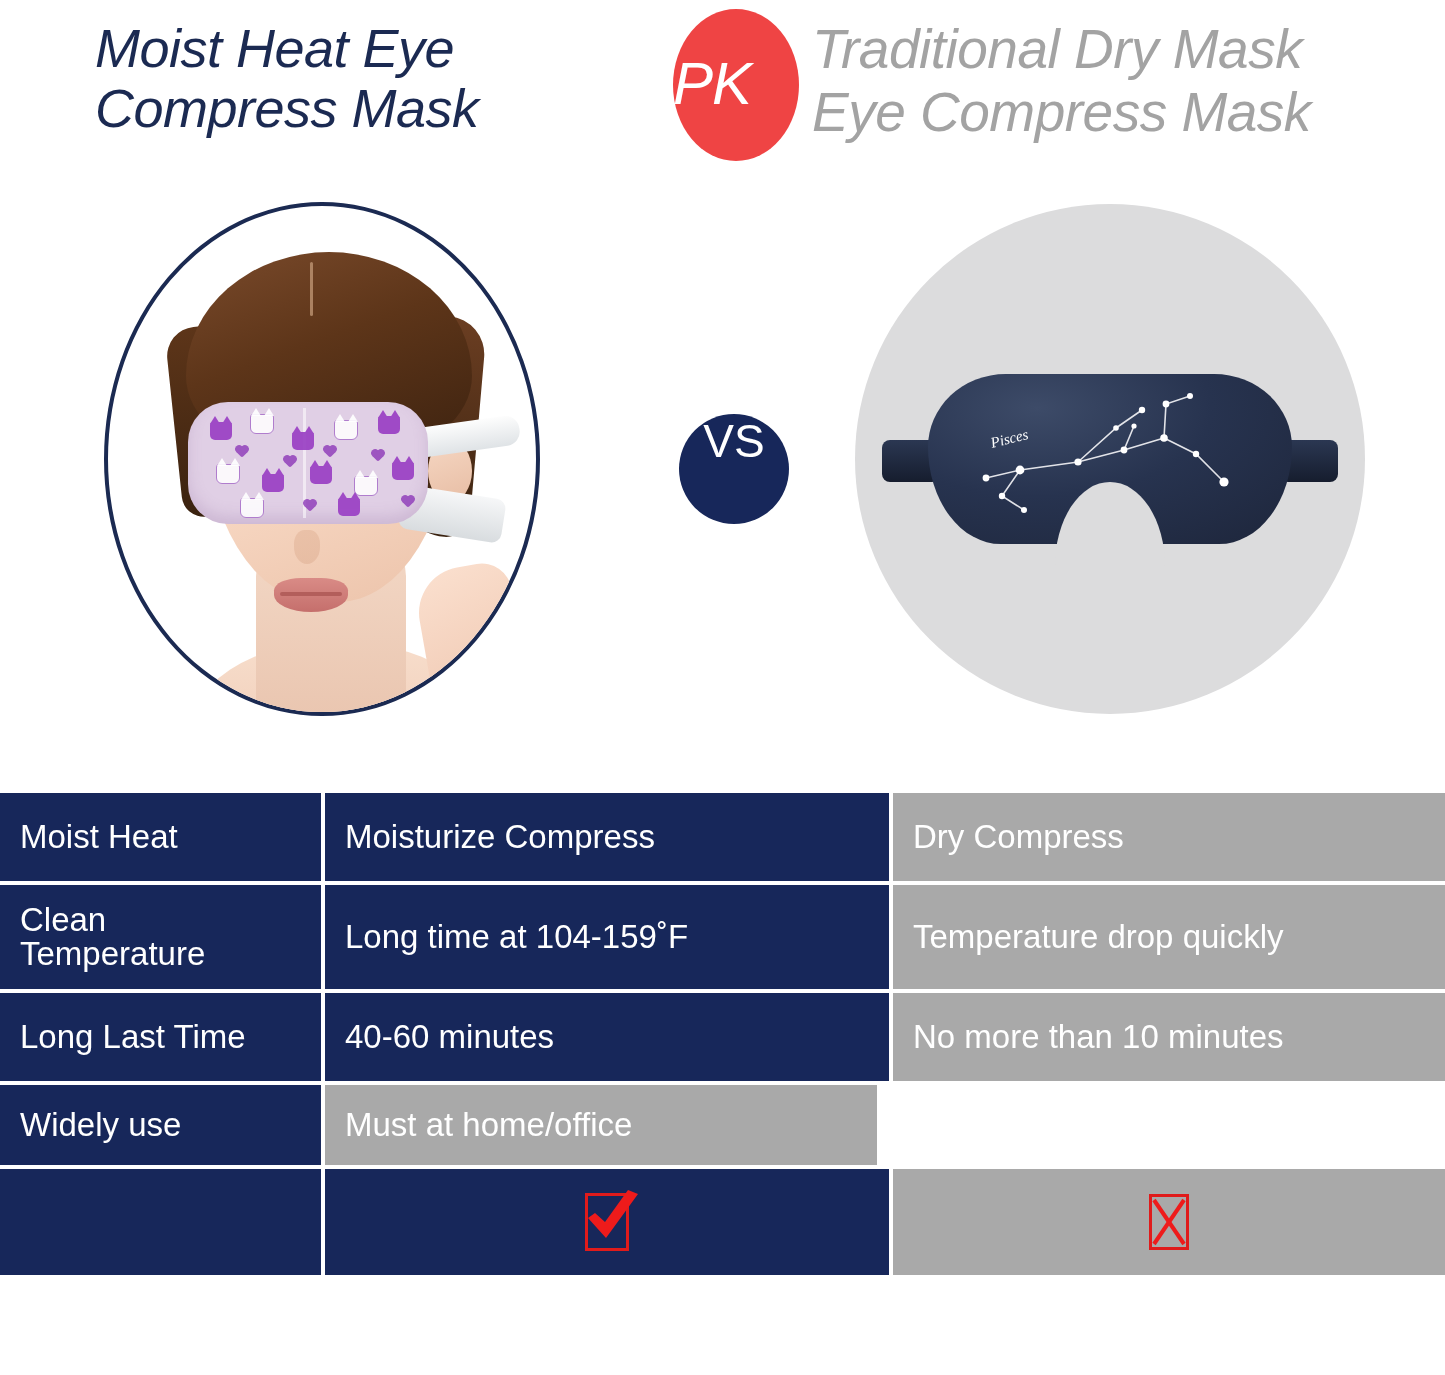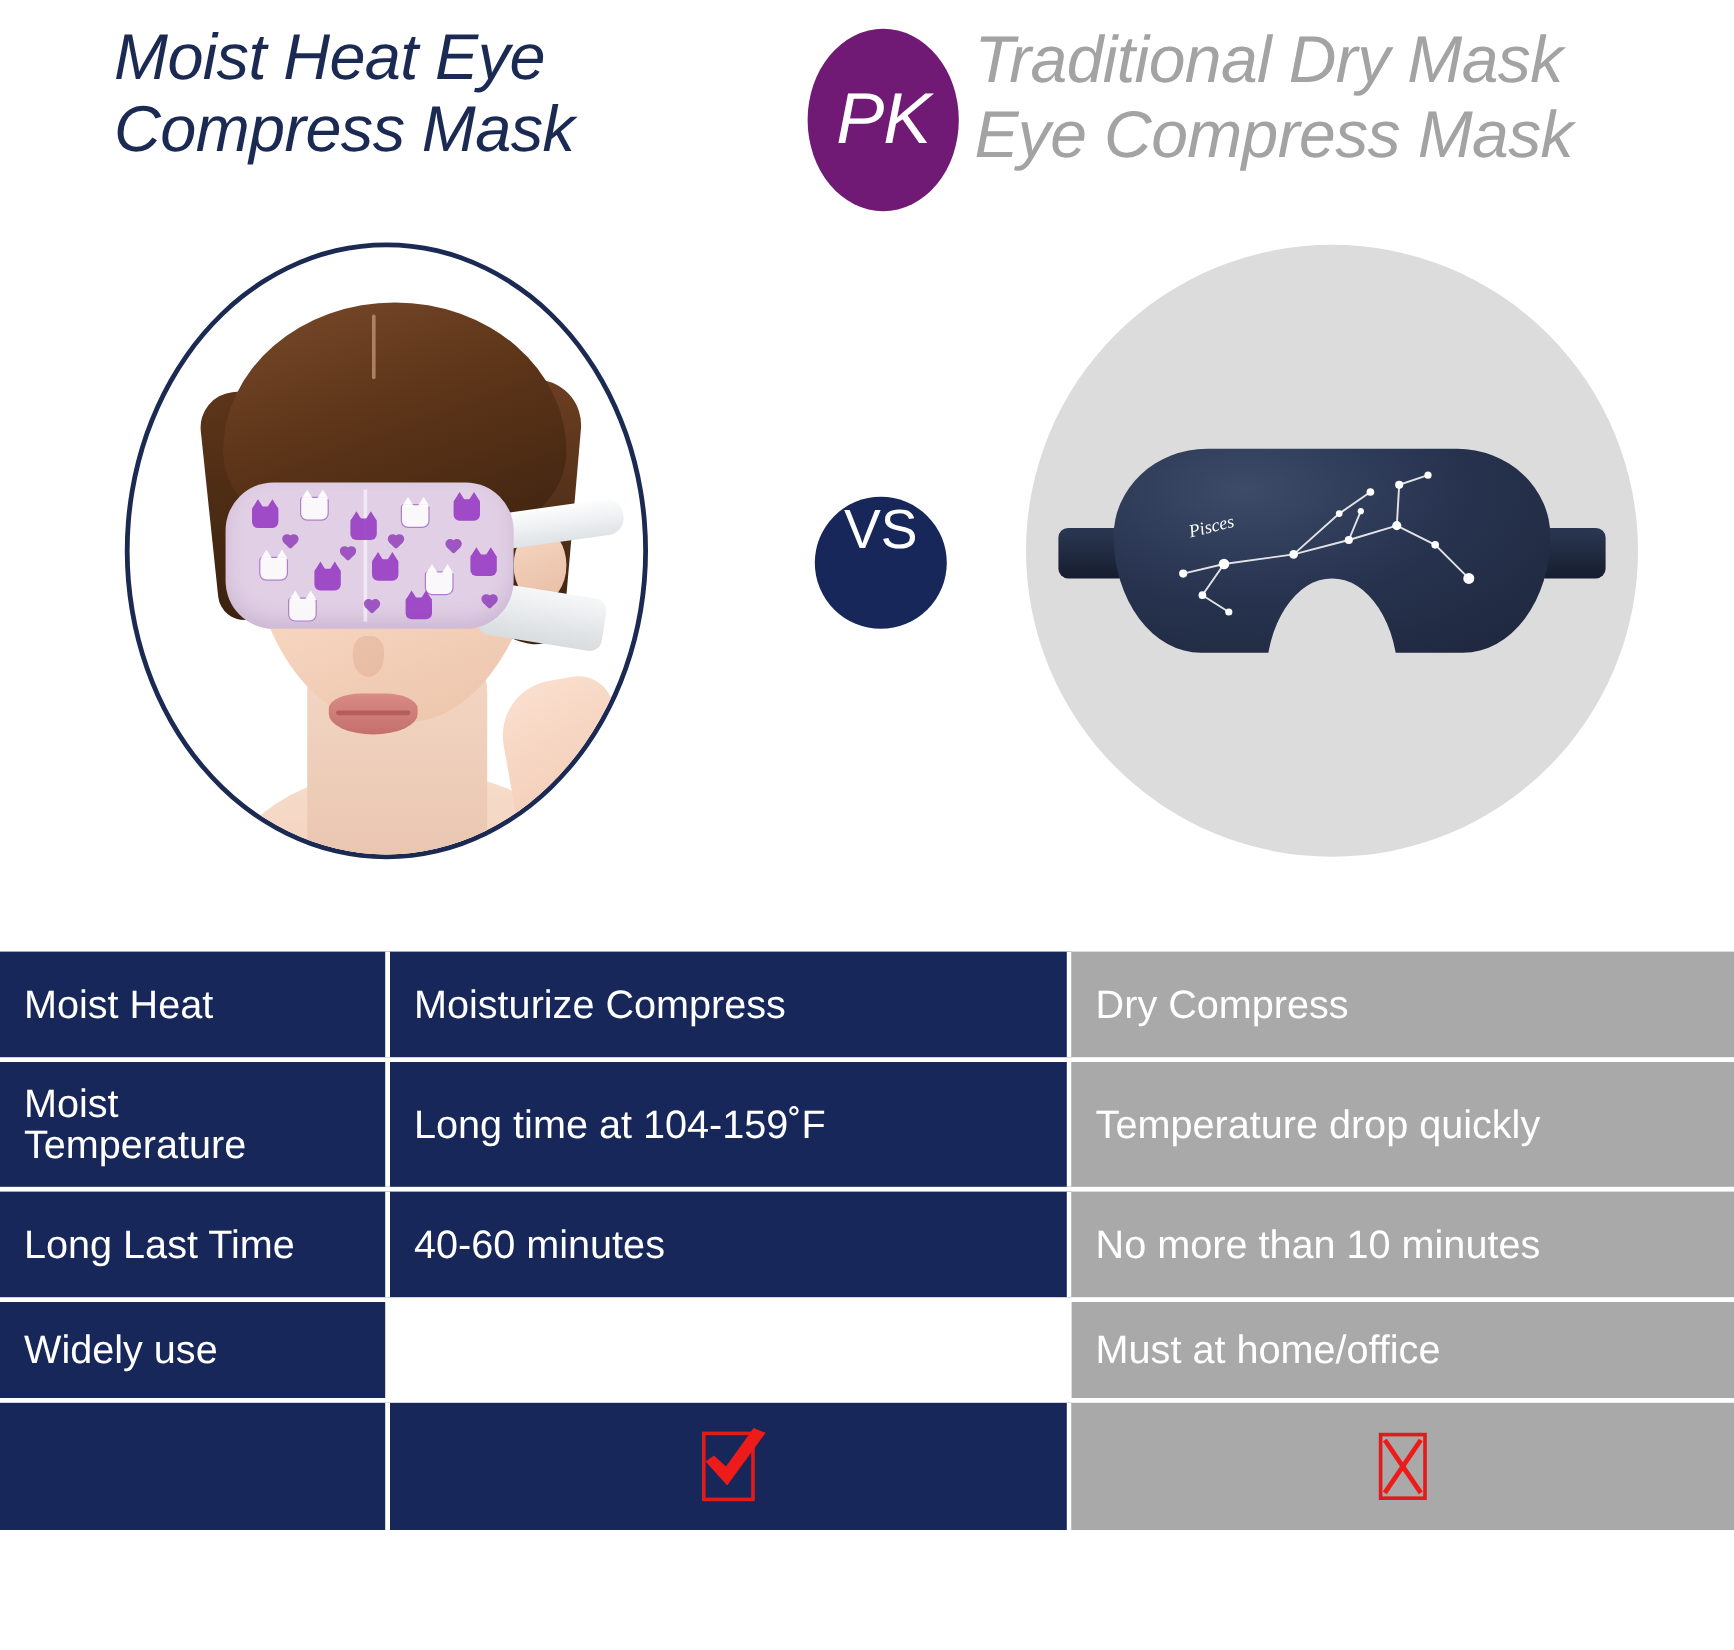--- a/index.html
+++ b/index.html
@@ -44,28 +44,28 @@
     color: #a3a3a3;
     font-size: 55px;
     line-height: 1.14;
     font-style: italic;
     font-weight: 400;
     letter-spacing: -0.5px;
   }
   .pk-badge {
     position: absolute;
     left: 673px;
-    top: 24px;
+    top: 9px;
     width: 126px;
     height: 152px;
     border-radius: 50%;
-    background: #701a75;
+    background: #ef4444;
     display: flex;
     align-items: center;
-    justify-content: center;
+    justify-content: flex-start;
   }
   .pk-badge span {
     color: #ffffff;
     font-size: 60px;
     font-style: italic;
     font-weight: 400;
     letter-spacing: -1px;
     transform: translateY(-2px);
   }
 
@@ -329,21 +329,21 @@
     line-height: 1.04;
     font-weight: 400;
   }
   .c1 { width: 325px; background: #17275a; border-right: 4px solid #ffffff; }
   .c2 { width: 568px; background: #17275a; border-right: 4px solid #ffffff; }
   .c3 { width: 552px; background: #a9a9a9; }
   .r0 { height: 92px; }
   .r1 { height: 108px; }
   .r2 { height: 92px; }
   .r3 { height: 92px; }
-  .r4 { height: 84px; justify-content: space-between; }
+  .r4 { height: 84px; }
   .r5 { height: 106px; }
   .two-line { flex-direction: column; align-items: flex-start; justify-content: center; }
   .two-line span { display:block; line-height: 1.02; }
 
   .mark-cell { justify-content: center; }
   .check-box {
     position: relative;
     width: 44px; height: 58px;
     border: 3px solid #e01b1b;
     box-sizing: border-box;
@@ -469,21 +469,21 @@
 <div class="table">
 
   <div class="row r0">
     <div class="cell c1">Moist Heat</div>
     <div class="cell c2">Moisturize Compress</div>
     <div class="cell c3">Dry Compress</div>
   </div>
 
   <div class="row r1">
     <div class="cell c1 two-line">
-      <span>Moist</span>
+      <span>Clean</span>
       <span>Temperature</span>
     </div>
     <div class="cell c2">Long time at 104-159˚F</div>
     <div class="cell c3">Temperature drop quickly</div>
   </div>
 
   <div class="row r2">
     <div class="cell c1">Long Last Time</div>
     <div class="cell c2">40-60 minutes</div>
     <div class="cell c3">No more than 10 minutes</div>

